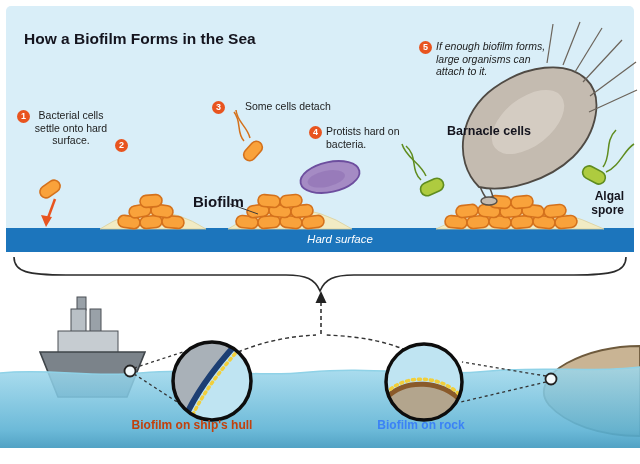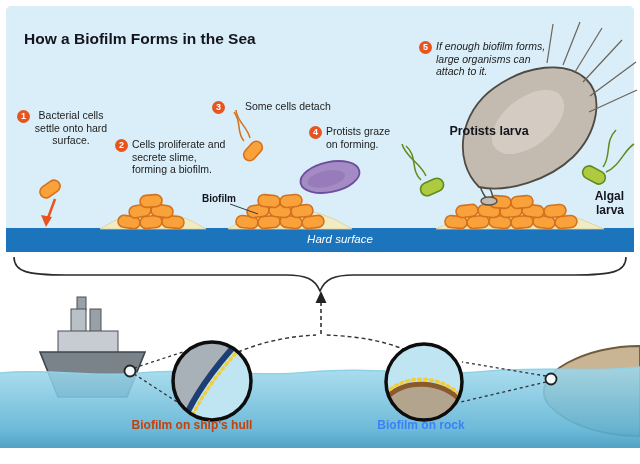--- a/index.html
+++ b/index.html
@@ -9,21 +9,21 @@
   .title{position:absolute;left:24px;top:30px;font-size:15.5px;font-weight:bold;color:#14141e;}
   .step{position:absolute;display:flex;gap:4px;font-size:10.5px;line-height:1.2;color:#1c1c1c;}
   .badge{flex:0 0 auto;width:13px;height:13px;border-radius:50%;background:#e8541f;color:#fff;
          font-size:9px;font-weight:bold;display:flex;align-items:center;justify-content:center;margin-top:1px;}
   #step1{left:17px;top:109px;} #step1 .txt{max-width:74px;text-align:center;}
   #step2{left:115px;top:138px;} #step2 .txt{max-width:94px;}
   #step3{left:212px;top:100px;} #step3 .txt{max-width:120px;margin-left:16px;}
   #step4{left:309px;top:125px;} #step4 .txt{max-width:76px;}
   #step5{left:419px;top:40px;} #step5 .txt{max-width:120px;font-style:italic;}
   .lbl{position:absolute;font-weight:bold;color:#14141e;}
-  #lbl-biofilm{left:202px;top:193px;font-size:10px;}
+  #lbl-biofilm{left:193px;top:193px;font-size:15px;}
   #lbl-barnacle{left:446px;top:124px;width:86px;text-align:center;font-size:12.5px;line-height:1.15;}
   #lbl-algal{left:578px;top:190px;width:46px;text-align:right;font-size:12px;line-height:1.15;}
   #lbl-hard{left:0;top:233px;width:640px;text-align:center;font-size:11.5px;
             font-style:italic;font-weight:normal;color:#ffffff;padding-left:20px;}
   #lbl-ship{left:118px;top:418px;width:148px;text-align:center;font-size:12px;color:#c2410c;}
   #lbl-rock{left:352px;top:418px;width:138px;text-align:center;font-size:12px;color:#3b82f6;}
 </style>
 </head>
 <body>
 
@@ -199,35 +199,34 @@
 </svg>
 
 <div class="title">How a Biofilm Forms in the Sea</div>
 
 <div class="step" id="step1">
   <span class="badge">1</span>
   <span class="txt">Bacterial cells settle onto hard surface.</span>
 </div>
 <div class="step" id="step2">
   <span class="badge">2</span>
-  <span class="txt">Cells proliferate and secrete slime, forming a biofilm.</span>
 </div>
 <div class="step" id="step3">
   <span class="badge">3</span>
   <span class="txt">Some cells detach</span>
 </div>
 <div class="step" id="step4">
   <span class="badge">4</span>
-  <span class="txt">Protists graze on forming.</span>
+  <span class="txt">Protists hard on bacteria.</span>
 </div>
 <div class="step" id="step5">
   <span class="badge">5</span>
   <span class="txt">If enough biofilm forms, large organisms can attach to it.</span>
 </div>
 
 <div class="lbl" id="lbl-biofilm">Biofilm</div>
-<div class="lbl" id="lbl-barnacle">Protists larva</div>
-<div class="lbl" id="lbl-algal">Algal larva</div>
+<div class="lbl" id="lbl-barnacle">Barnacle cells</div>
+<div class="lbl" id="lbl-algal">Algal spore</div>
 <div class="lbl" id="lbl-hard">Hard surface</div>
 <div class="lbl" id="lbl-ship">Biofilm on ship's hull</div>
 <div class="lbl" id="lbl-rock">Biofilm on rock</div>
 
 </div>
 
 </body></html>

